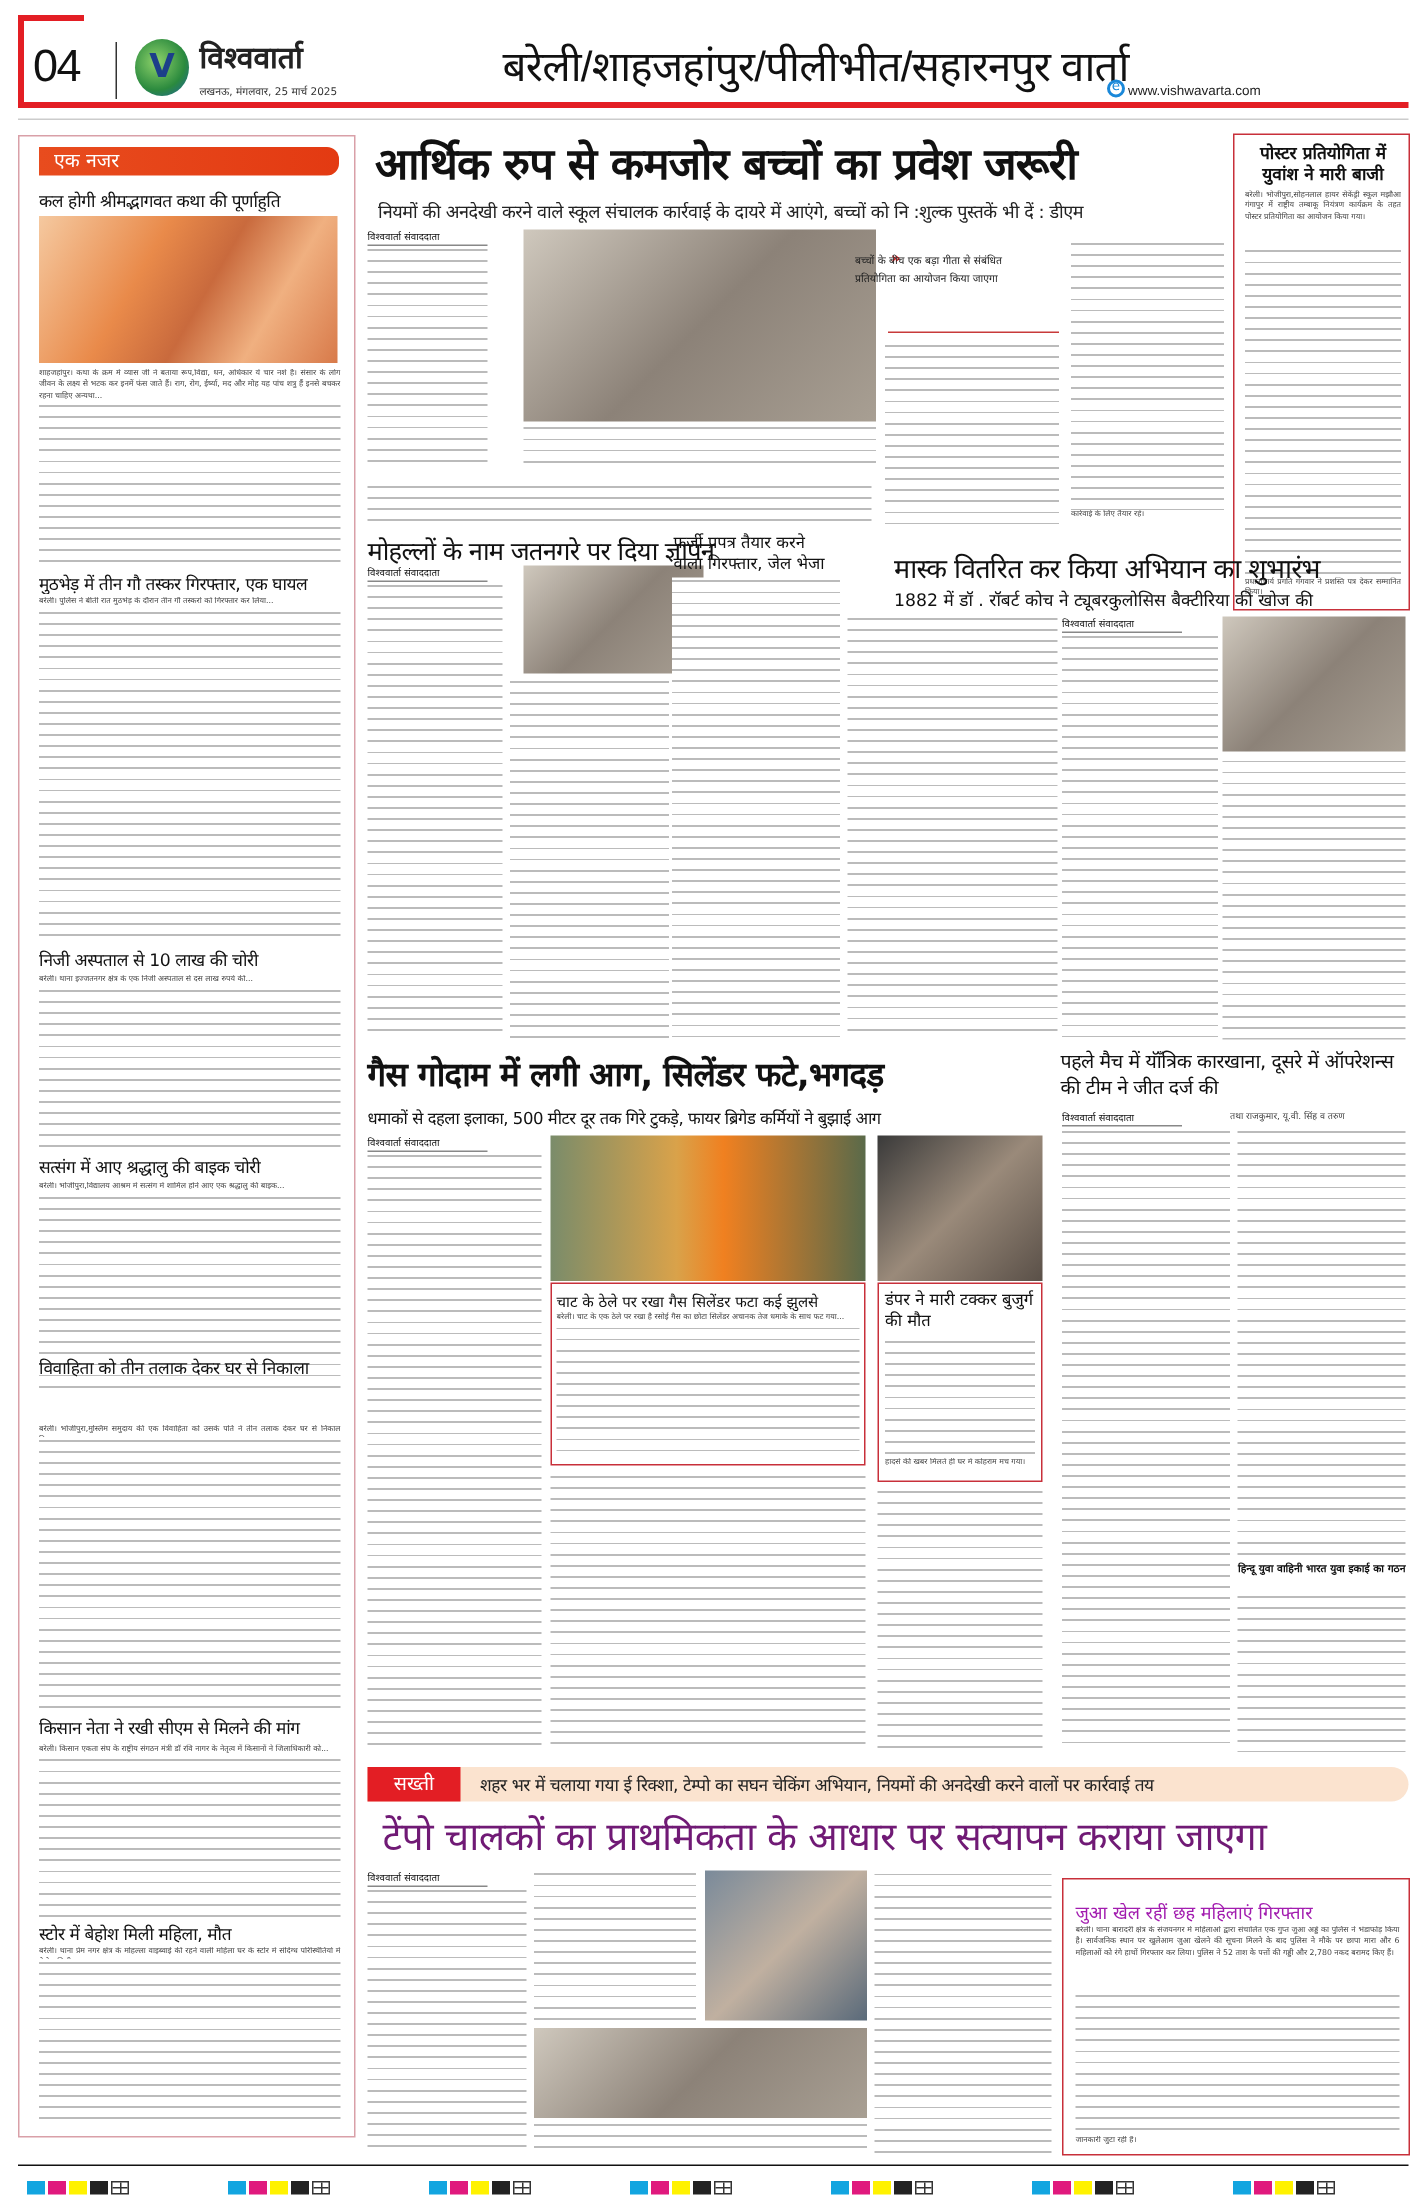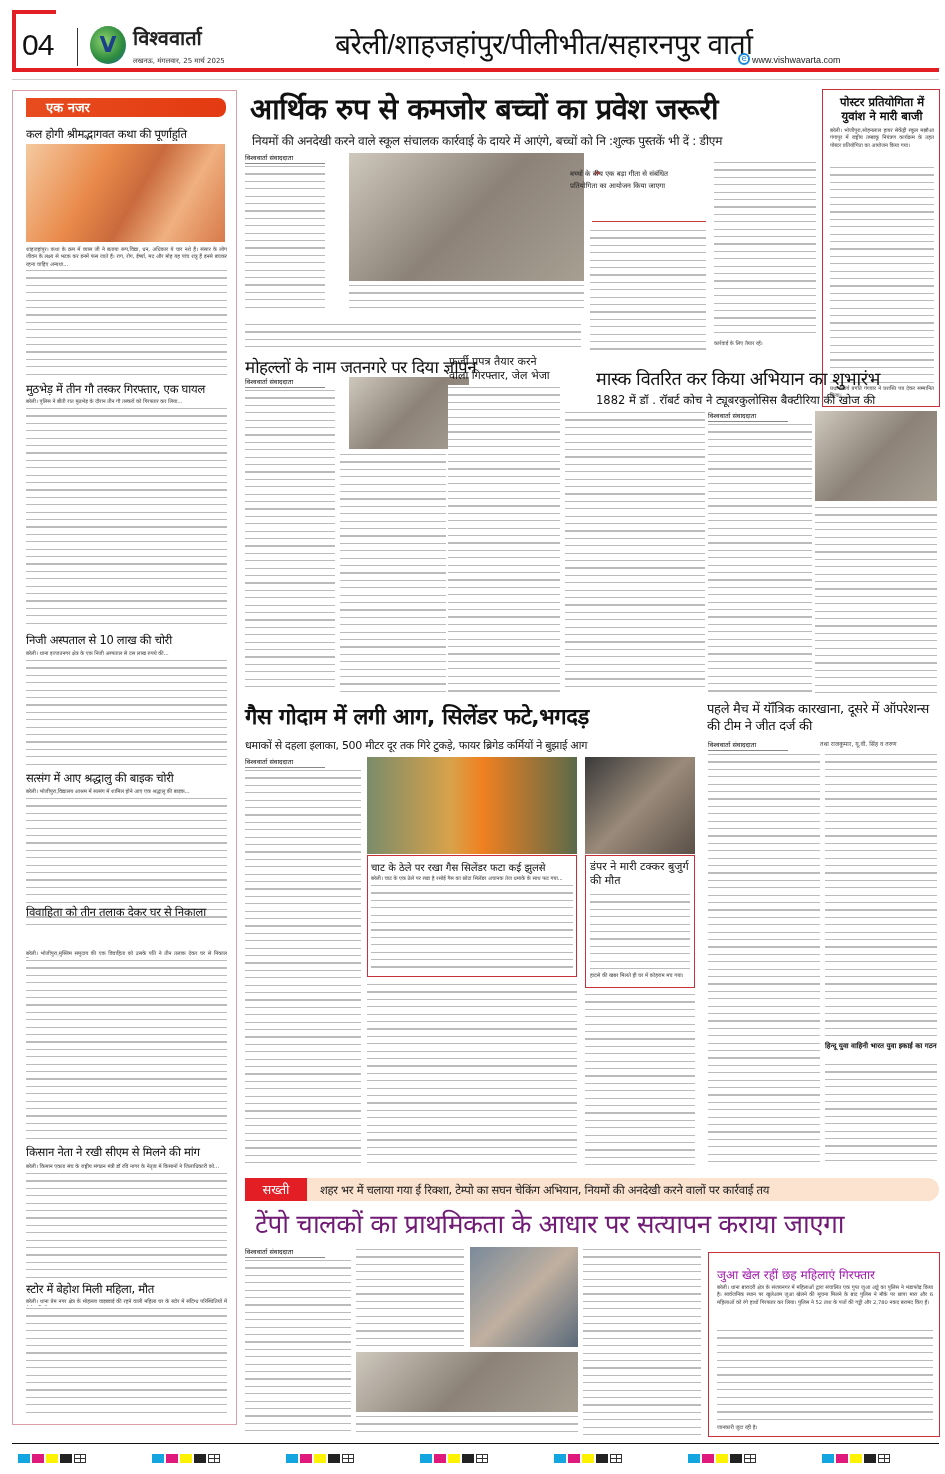--- a/index.html
+++ b/index.html
@@ -13,21 +13,21 @@
 #page-num{left:22px;top:28px;font-family:"Liberation Sans",sans-serif;font-size:30px;color:#111;letter-spacing:-1px}
 #vsep{left:77px;top:28px;width:1px;height:38px;background:#333}
 #logo{left:90px;top:26px;width:36px;height:38px;border-radius:50%;background:radial-gradient(circle at 40% 40%,#8fd36b,#2b8a3e 60%,#1c5fa8);color:#1c3f8a;font-weight:bold;font-size:22px;text-align:center;line-height:38px}
 #paper-name{left:133px;top:24px;font-size:20px;font-weight:bold;color:#222}
 #dateline{left:133px;top:56px;font-size:7px;color:#333}
 #region-title{left:335px;top:24px;font-size:28px;color:#111;letter-spacing:-0.5px;font-family:"Liberation Sans",sans-serif}
 #website{left:752px;top:55px;font-size:9px;color:#222;font-family:"Liberation Sans",sans-serif}
 #ie-icon{left:738px;top:53px;width:12px;height:12px;border-radius:50%;border:2.5px solid #1a88d9;color:#1a88d9;font-size:9px;line-height:7px;text-align:center}
 
 #left-col{left:12px;top:90px;width:225px;height:1335px;border:1.5px solid #d9a0a8}
-#ek-nazar{left:26px;top:98px;width:200px;height:19px;background:linear-gradient(90deg,#e84c1e,#e33a12);border-radius:0 8px 8px 0;color:#fff;font-weight:bold;font-size:13px;padding-left:20px;line-height:19px}
+#ek-nazar{left:26px;top:98px;width:200px;height:19px;background:linear-gradient(90deg,#e84c1e,#e33a12);border-radius:0 8px 8px 0;color:#fff;font-weight:normal;font-size:13px;padding-left:10px;line-height:19px}
 .lhead{font-size:11.5px;color:#111;font-weight:normal;white-space:nowrap;overflow:hidden;letter-spacing:-0.3px}
 #photo1{left:26px;top:144px;width:199px;height:98px;background:linear-gradient(120deg,#f5c9a0 0%,#e98a4a 35%,#c96a3d 55%,#f0b080 75%,#d87a4a 100%)}
 
 #main-title{left:250px;top:88px;font-size:29px;font-weight:bold;color:#111;letter-spacing:-0.5px;white-space:nowrap}
 #main-sub{left:252px;top:132px;font-size:12px;color:#222;white-space:nowrap;letter-spacing:-0.3px}
 .byline{font-size:6.5px;color:#111;border-bottom:1px solid #888;padding-bottom:1px;white-space:nowrap}
 .photo{background:linear-gradient(135deg,#cfc8bd,#8c8278 50%,#a89f93)}
 #poster-box{left:822px;top:89px;width:118px;height:318px;border:1.5px solid #c8303a}
 #poster-head{left:832px;top:95px;width:100px;font-size:11.5px;font-weight:bold;color:#111;text-align:center;line-height:14px}
 #quote-box{left:592px;top:168px;width:114px;height:54px;border-bottom:1.5px solid #c83a3a}
@@ -146,21 +146,21 @@
 <div class="abs h3" style="left:590px;top:860px;width:100px;white-space:normal">डंपर ने मारी टक्कर बुजुर्ग की मौत</div>
 <div class="abs txt fill" style="left:590px;top:892px;width:100px;height:80px"></div>
 <div class="abs txt" style="left:590px;top:972px;width:100px;height:14px">हादसे की खबर मिलते ही घर में कोहराम मच गया।</div>
 <div class="abs txt fill" style="left:585px;top:992px;width:110px;height:176px"></div>
 
 <div class="abs" style="left:707px;top:700px;width:232px;font-size:13px;line-height:17px;color:#111;letter-spacing:-0.3px">पहले मैच में यॉँत्रिक कारखाना, दूसरे में ऑपरेशन्स की टीम ने जीत दर्ज की</div>
 <div class="abs byline" style="left:708px;top:740px;width:80px">विश्ववार्ता संवाददाता</div>
 <div class="abs" style="left:820px;top:740px;font-size:6px;color:#444;white-space:nowrap">तथा राजकुमार, यू.वी. सिंह व तरुण</div>
 <div class="abs txt fill" style="left:708px;top:752px;width:112px;height:416px"></div>
 <div class="abs txt fill" style="left:825px;top:752px;width:112px;height:288px"></div>
-<div class="abs" style="left:825px;top:1042px;width:112px;font-size:7px;font-weight:bold;line-height:9px;text-align:left;color:#111">हिन्दू युवा वाहिनी भारत युवा इकाई का गठन</div>
+<div class="abs" style="left:825px;top:1042px;width:112px;font-size:7px;font-weight:bold;line-height:9px;text-align:right;color:#111">हिन्दू युवा वाहिनी भारत युवा इकाई का गठन</div>
 <div class="abs txt fill" style="left:825px;top:1062px;width:112px;height:106px"></div>
 
 <div class="abs" id="sakhti-bar"></div>
 <div class="abs" id="sakhti-label">सख्ती</div>
 <div class="abs" id="sakhti-text">शहर भर में चलाया गया ई रिक्शा, टेम्पो का सघन चेकिंग अभियान, नियमों की अनदेखी करने वालों पर कार्रवाई तय</div>
 <div class="abs" id="tempo-title">टेंपो चालकों का प्राथमिकता के आधार पर सत्यापन कराया जाएगा</div>
 <div class="abs byline" style="left:245px;top:1247px;width:80px">विश्ववार्ता संवाददाता</div>
 <div class="abs txt fill" style="left:245px;top:1258px;width:106px;height:178px"></div>
 <div class="abs txt fill" style="left:356px;top:1247px;width:108px;height:100px"></div>
 <div class="abs photo" style="left:356px;top:1352px;width:222px;height:60px"></div>

